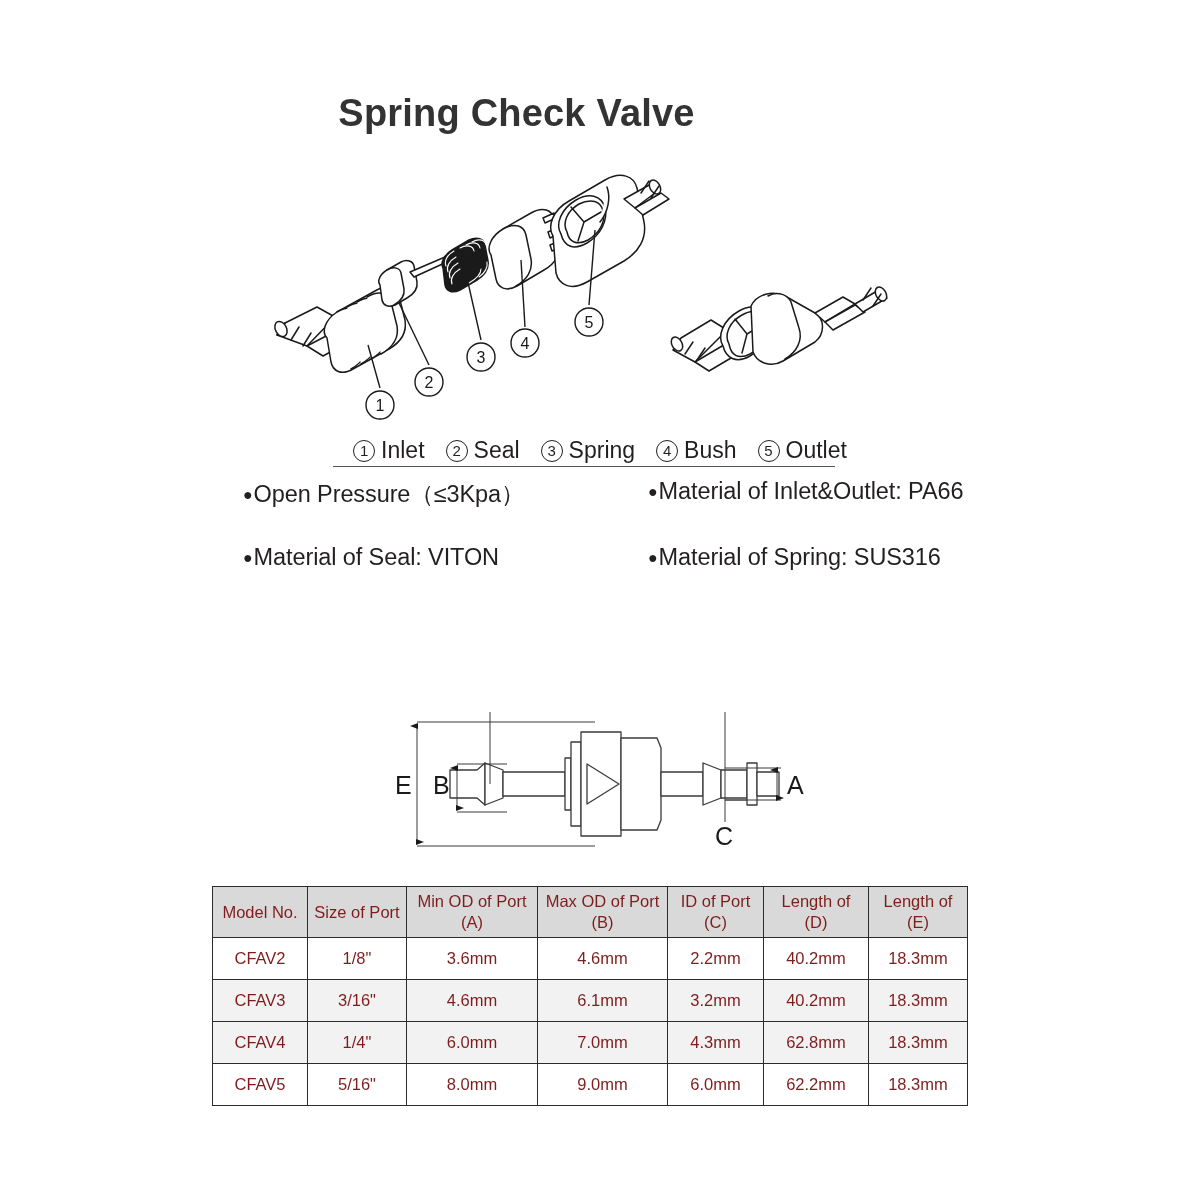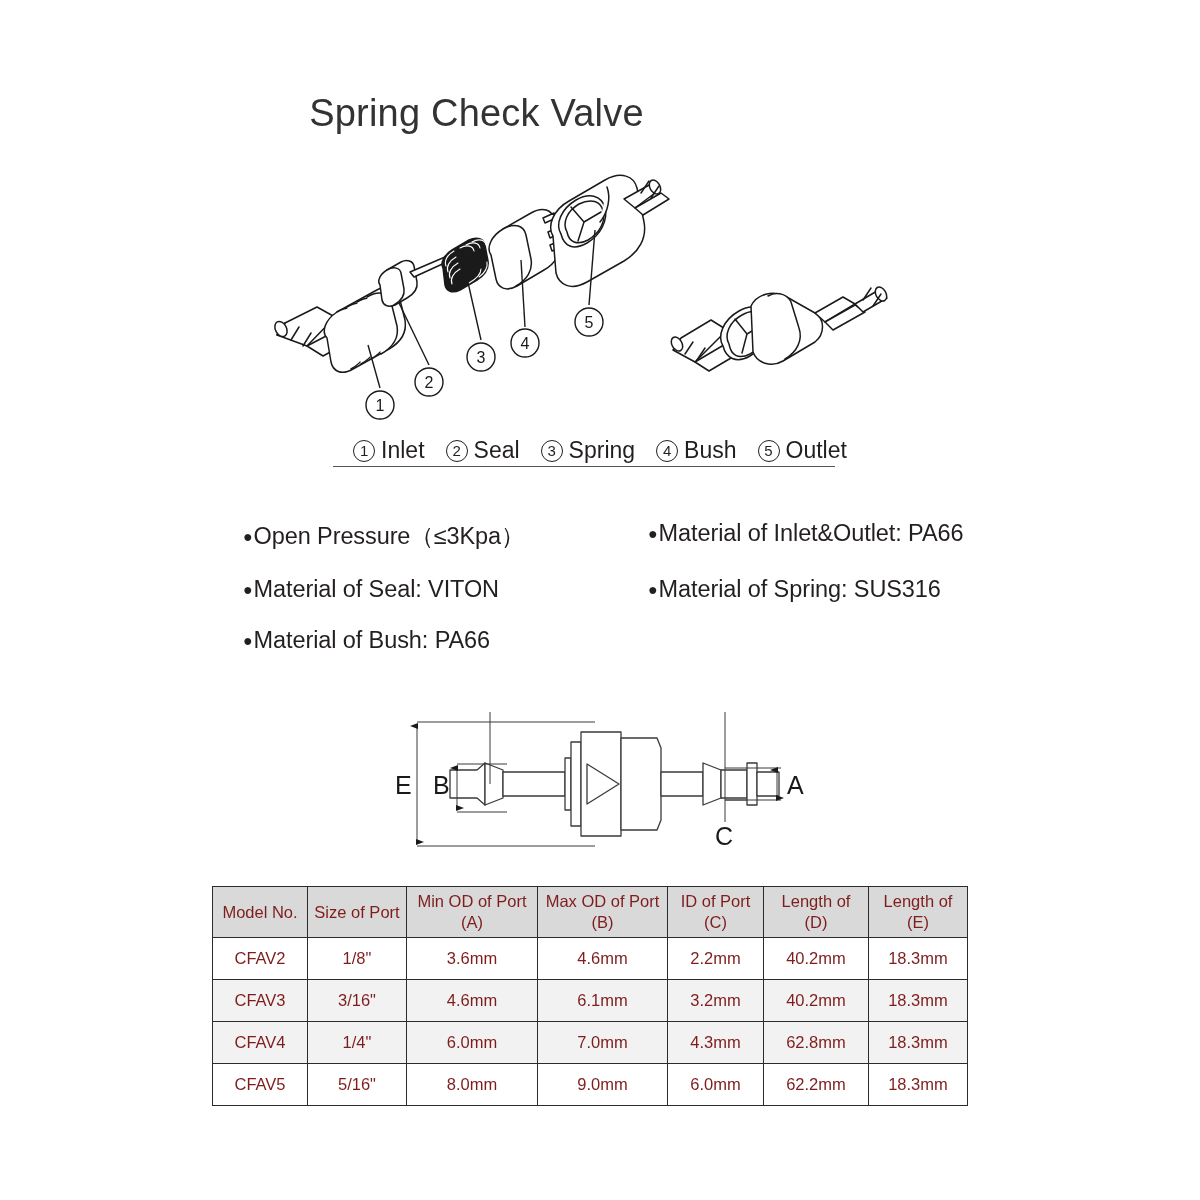--- a/index.html
+++ b/index.html
@@ -17,23 +17,24 @@
   }
 
   
   #title {
     position: absolute;
     top: 92px;
     left: 0;
     width: 953px;
     text-align: center;
     font-size: 38px;
-    font-weight: normal;
+    font-weight: bold;
     color: #333333;
     letter-spacing: 0.2px;
+    padding-left: 40px;
   }
 
   
   #exploded-figure {
     position: absolute;
     top: 160px;
     left: 255px;
     width: 420px;
     height: 270px;
   }
@@ -88,26 +89,26 @@
     top: 466px;
     left: 333px;
     width: 502px;
     height: 1px;
     background: #555555;
   }
 
   
   #specs {
     position: absolute;
-    top: 520px;
+    top: 478px;
     left: 243px;
     width: 720px;
     display: grid;
     grid-template-columns: 405px auto;
-    row-gap: 24px;
+    row-gap: 34px;
   }
   .spec-item {
     font-size: 23.5px;
     color: #231f20;
     white-space: nowrap;
     letter-spacing: -0.1px;
   }
   .spec-bullet {
     font-size: 16px;
     vertical-align: 2px;
@@ -315,21 +316,20 @@
     <span>Outlet</span>
   </div>
 </div>
 <div id="legend-rule"></div>
 
 <div id="specs">
   <div class="spec-item"><span class="spec-bullet">●</span><span>Open Pressure（≤3Kpa）</span></div>
   <div class="spec-item"><span class="spec-bullet">●</span><span>Material of Inlet&amp;Outlet: PA66</span></div>
   <div class="spec-item"><span class="spec-bullet">●</span><span>Material of Seal: VITON</span></div>
   <div class="spec-item"><span class="spec-bullet">●</span><span>Material of Spring: SUS316</span></div>
-  <div class="spec-item"><span class="spec-bullet">●</span><span>Material of Bush: PA66</span></div>
 </div>
 
 <div id="dimension-figure">
   <svg width="420" height="155" viewBox="0 0 420 155">
     <defs>
       <marker id="arrUp" markerWidth="8" markerHeight="8" refX="4" refY="7" orient="auto">
         <path d="M4,0 L7,8 L1,8 Z" fill="#1a1a1a"></path>
       </marker>
       <marker id="arrDown" markerWidth="8" markerHeight="8" refX="4" refY="1" orient="auto">
         <path d="M4,8 L1,0 L7,0 Z" fill="#1a1a1a"></path>

